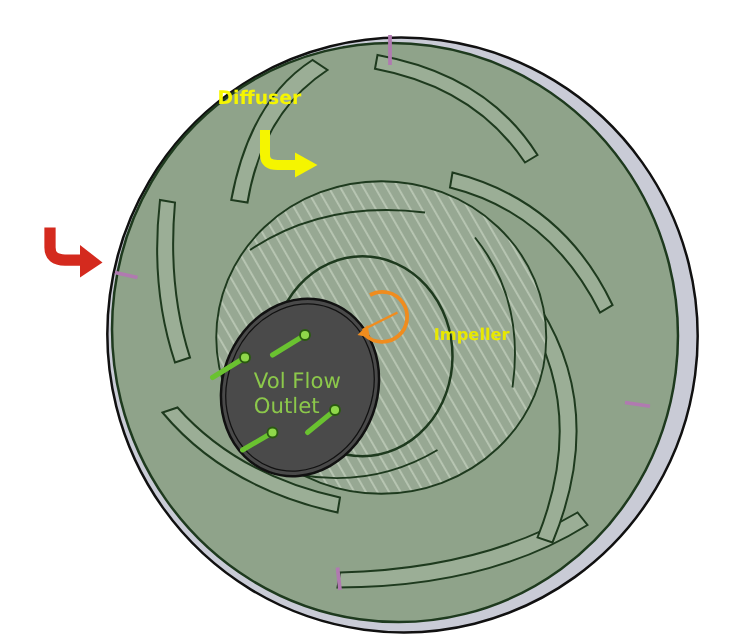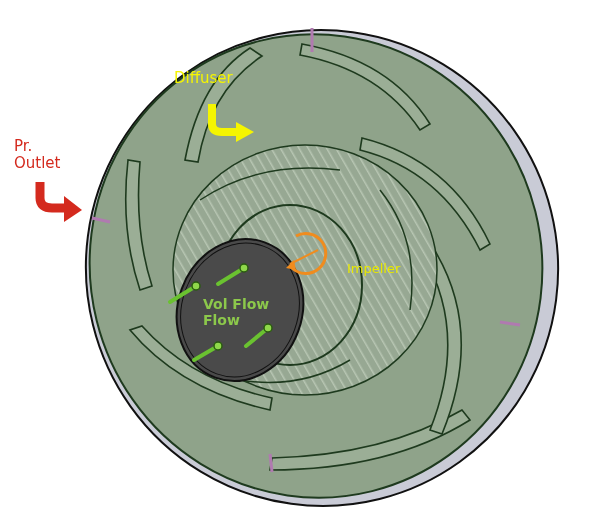--- a/index.html
+++ b/index.html
@@ -1,22 +1,22 @@
 <!DOCTYPE html>
 <html><head>
 <meta charset="utf-8">
 <style>
   html, body { margin: 0; padding: 0; background: #ffffff; }
   #stage { position: relative; width: 601px; height: 513px; overflow: hidden; background: #ffffff; font-family: "DejaVu Sans", sans-serif; }
   svg { position: absolute; left: 0; top: 0; }
-  .label { position: absolute; font-weight: normal; white-space: nowrap; line-height: 1.15; }
+  .label { position: absolute; font-weight: bold; white-space: nowrap; line-height: 1.15; }
   #lbl-diffuser { left: 174px; top: 70px; font-size: 15px; }
   #lbl-impeller { left: 347px; top: 262px; font-size: 13px; }
   #lbl-outlet { left: 14px; top: 138px; font-size: 15px; font-weight: normal; }
-  #lbl-inlet { left: 203px; top: 296px; font-size: 14px; font-weight: bold; }
+  #lbl-inlet { left: 203px; top: 296px; font-size: 17px; font-weight: normal; }
 </style>
 </head>
 <body>
 
 <div id="stage">
   <svg width="601" height="513" viewBox="0 0 601 513">
     <defs>
       <pattern id="hatch" width="8" height="8" patternUnits="userSpaceOnUse" patternTransform="rotate(-30)">
         <rect width="8" height="8" fill="#97a893"></rect>
         <line x1="0" y1="0" x2="0" y2="8" stroke="#b8c6b3" stroke-width="3"></line>
@@ -76,21 +76,17 @@
     </g>
 
     <path d="M212 104 L212 124 Q212 132 222 132 L238 132" fill="none" stroke="#f5f500" stroke-width="8"></path>
     <polygon points="236,122 254,132 236,142" fill="#f5f500"></polygon>
     <path d="M40 182 L40 198 Q40 208 52 208 L66 208" fill="none" stroke="#d42a1e" stroke-width="9"></path>
     <polygon points="64,196 82,210 64,222" fill="#d42a1e"></polygon>
   </svg>
 
   <div class="label" id="lbl-diffuser" style="color:#f5f500">Diffuser</div>
   <div class="label" id="lbl-impeller" style="color:#e8e800">Impeller</div>
-  <div class="label" id="lbl-outlet" style="color:#d42a1e">
-    <div>Pr.</div>
-    <div>Outlet</div>
-  </div>
   <div class="label" id="lbl-inlet" style="color:#8cc84b">
     <div>Vol Flow</div>
-    <div>Flow</div>
+    <div>Outlet</div>
   </div>
 </div>
 
 </body></html>

